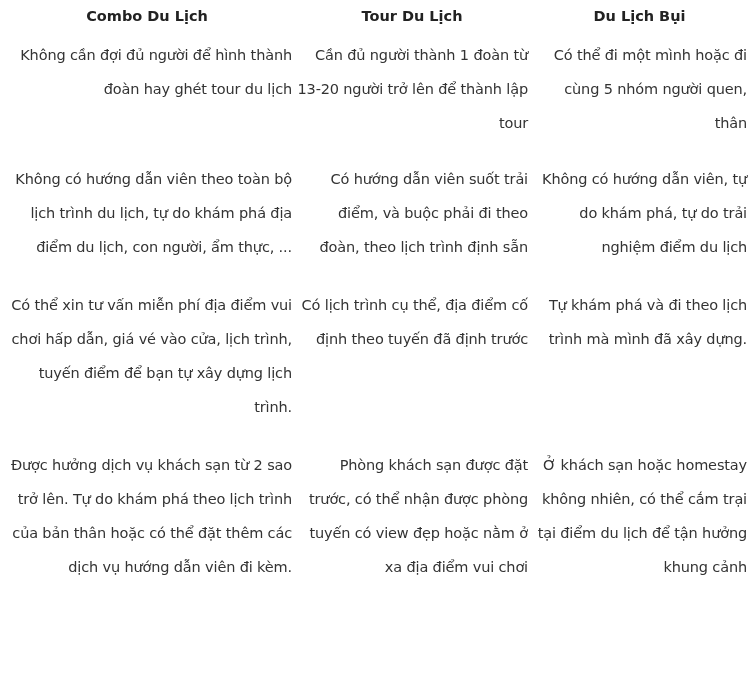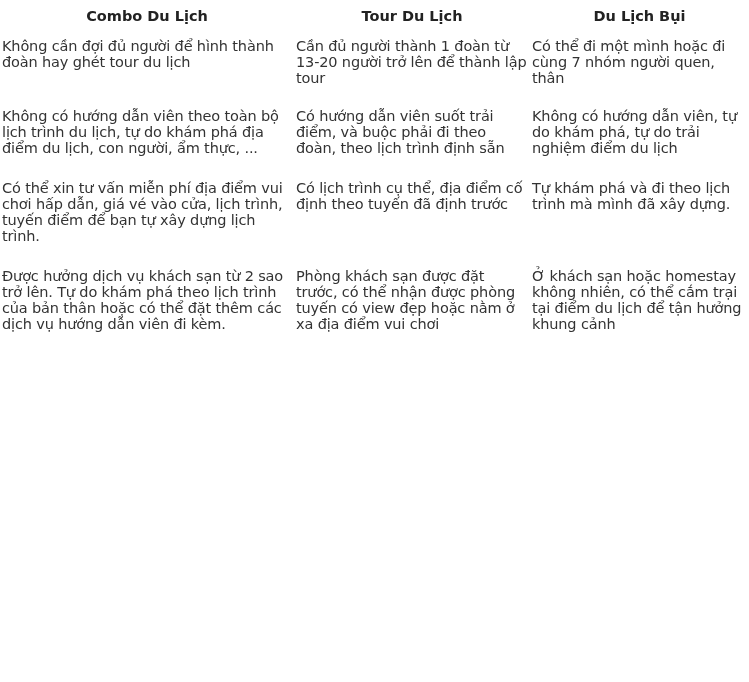--- a/index.html
+++ b/index.html
@@ -19,22 +19,22 @@
   th {
     font-weight: bold;
     font-size: 14.5px;
     color: #222222;
     text-align: center;
     padding: 6px 2px 12px 2px;
     line-height: 20px;
   }
   td {
     font-size: 14.5px;
-    line-height: 16px;
-    text-align: left;
+    line-height: 34px;
+    text-align: right;
     vertical-align: top;
     padding: 0 2px 24px 2px;
     letter-spacing: -0.15px;
   }
   tr.r0 td { padding-bottom: 22px; }
   tr.r1 td { padding-bottom: 24px; }
   tr.r2 td { padding-bottom: 24px; }
   tr.r3 td { padding-bottom: 26px; }
   tr.r4 td { padding-bottom: 22px; }
 </style>
@@ -51,21 +51,21 @@
     <tr>
       <th>Combo Du Lịch</th>
       <th>Tour Du Lịch</th>
       <th>Du Lịch Bụi</th>
     </tr>
   </thead>
   <tbody>
     <tr class="r0">
       <td>Không cần đợi đủ người để hình thành đoàn hay ghét tour du lịch</td>
       <td>Cần đủ người thành 1 đoàn từ 13-20 người trở lên để thành lập tour</td>
-      <td>Có thể đi một mình hoặc đi cùng 7 nhóm người quen, thân</td>
+      <td>Có thể đi một mình hoặc đi cùng 5 nhóm người quen, thân</td>
     </tr>
     <tr class="r1">
       <td>Không có hướng dẫn viên theo toàn bộ lịch trình du lịch, tự do khám phá địa điểm du lịch, con người, ẩm thực, ...</td>
       <td>Có hướng dẫn viên suốt trải điểm, và buộc phải đi theo đoàn, theo lịch trình định sẵn</td>
       <td>Không có hướng dẫn viên, tự do khám phá, tự do trải nghiệm điểm du lịch</td>
     </tr>
     <tr class="r2">
       <td>Có thể xin tư vấn miễn phí địa điểm vui chơi hấp dẫn, giá vé vào cửa, lịch trình, tuyến điểm để bạn tự xây dựng lịch trình.</td>
       <td>Có lịch trình cụ thể, địa điểm cố định theo tuyến đã định trước</td>
       <td>Tự khám phá và đi theo lịch trình mà mình đã xây dựng.</td>

